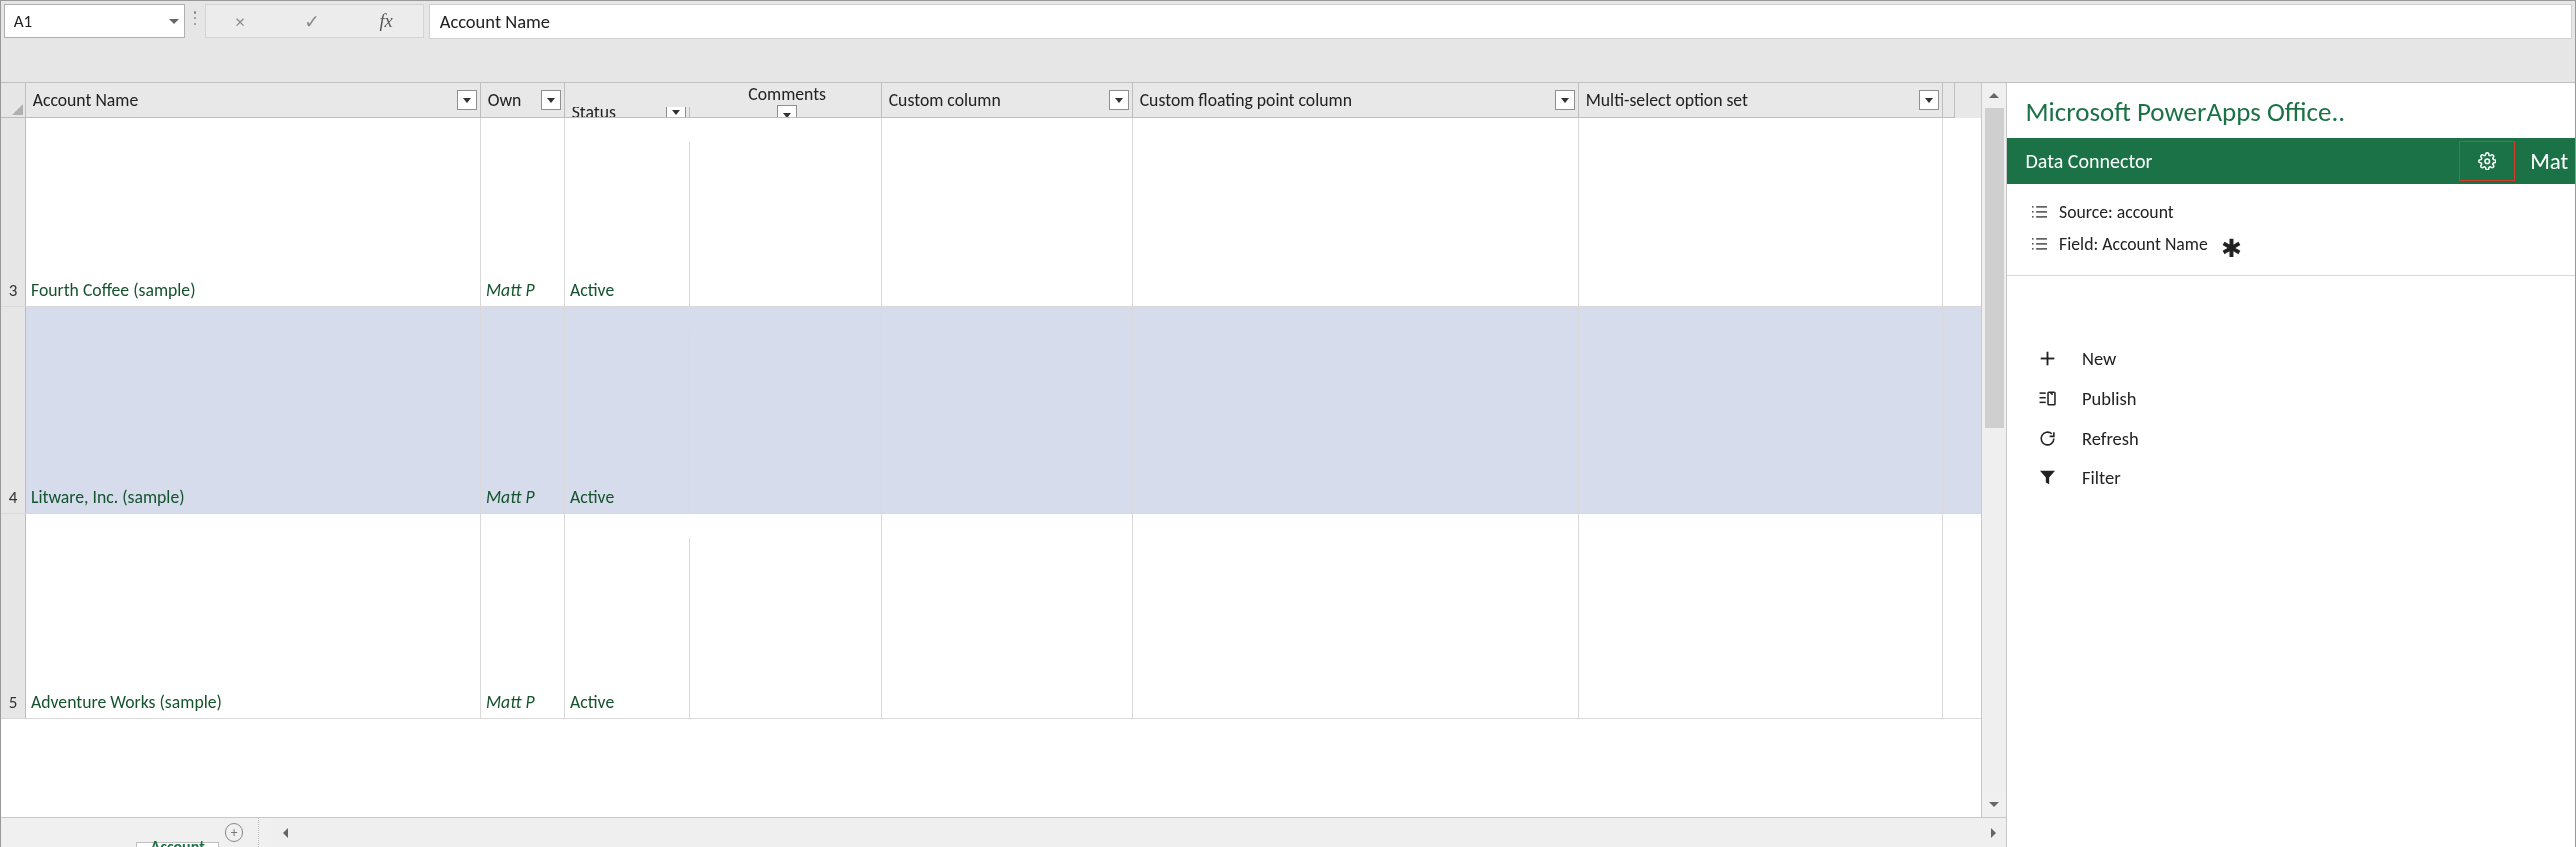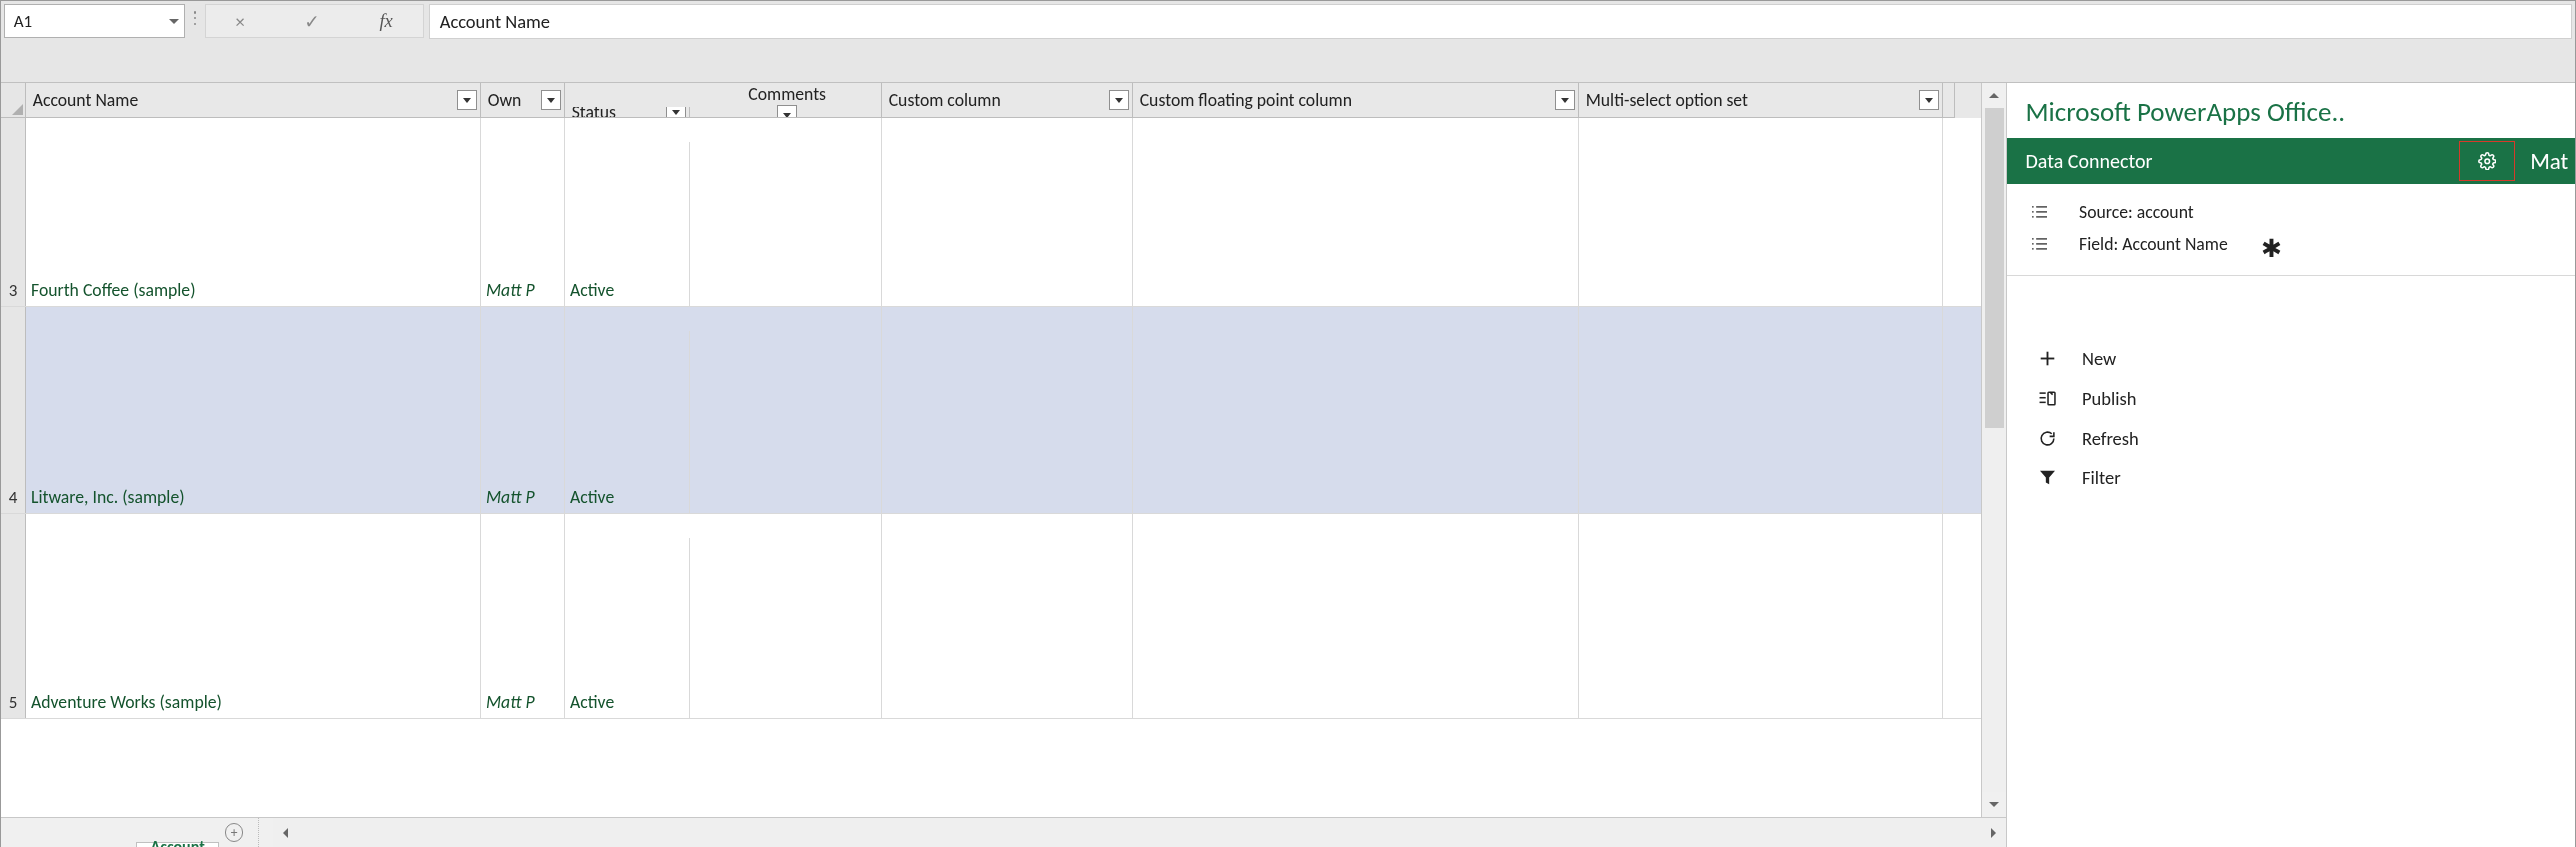--- a/index.html
+++ b/index.html
@@ -221,21 +221,21 @@
     padding: 1.7px 8.4px;
     display: flex; align-items: center; justify-content: center;
     height: 40px;
     width: 56px;
     margin-top: -5px; margin-bottom: -5px;
   }
   .gear-icon svg { display: block; }
   .pane-user { font-size: 23px; }
 
   .info-block { padding: 11.8px 18.5px 15px 23.6px; border-bottom: 0.8px solid #d8d8d8; margin-bottom: 5px; }
-  .info-row { display: flex; align-items: center; gap: 30px; padding: 5px 0; font-size: 17.7px; color: #222; }
+  .info-row { display: flex; align-items: center; gap: 10px; padding: 5px 0; font-size: 17.7px; color: #222; }
   .info-icon { width: 18.5px; display: flex; justify-content: center; color: #333; }
   .info-lines svg { display: block; }
   .asterisk { font-size: 25px; padding-left: 3.4px; line-height: 0.5; position: relative; top: 5px;}
 
   .actions { padding: 61px 18.5px 0 25px; display: flex; flex-direction: column; gap: 6.7px; }
   .action {
     display: flex; align-items: center; gap: 23px;
     padding: 5px 3.4px; font-size: 18.5px; color: #222;
   }
   .action .ic { width: 23.6px; display: flex; justify-content: center; }

